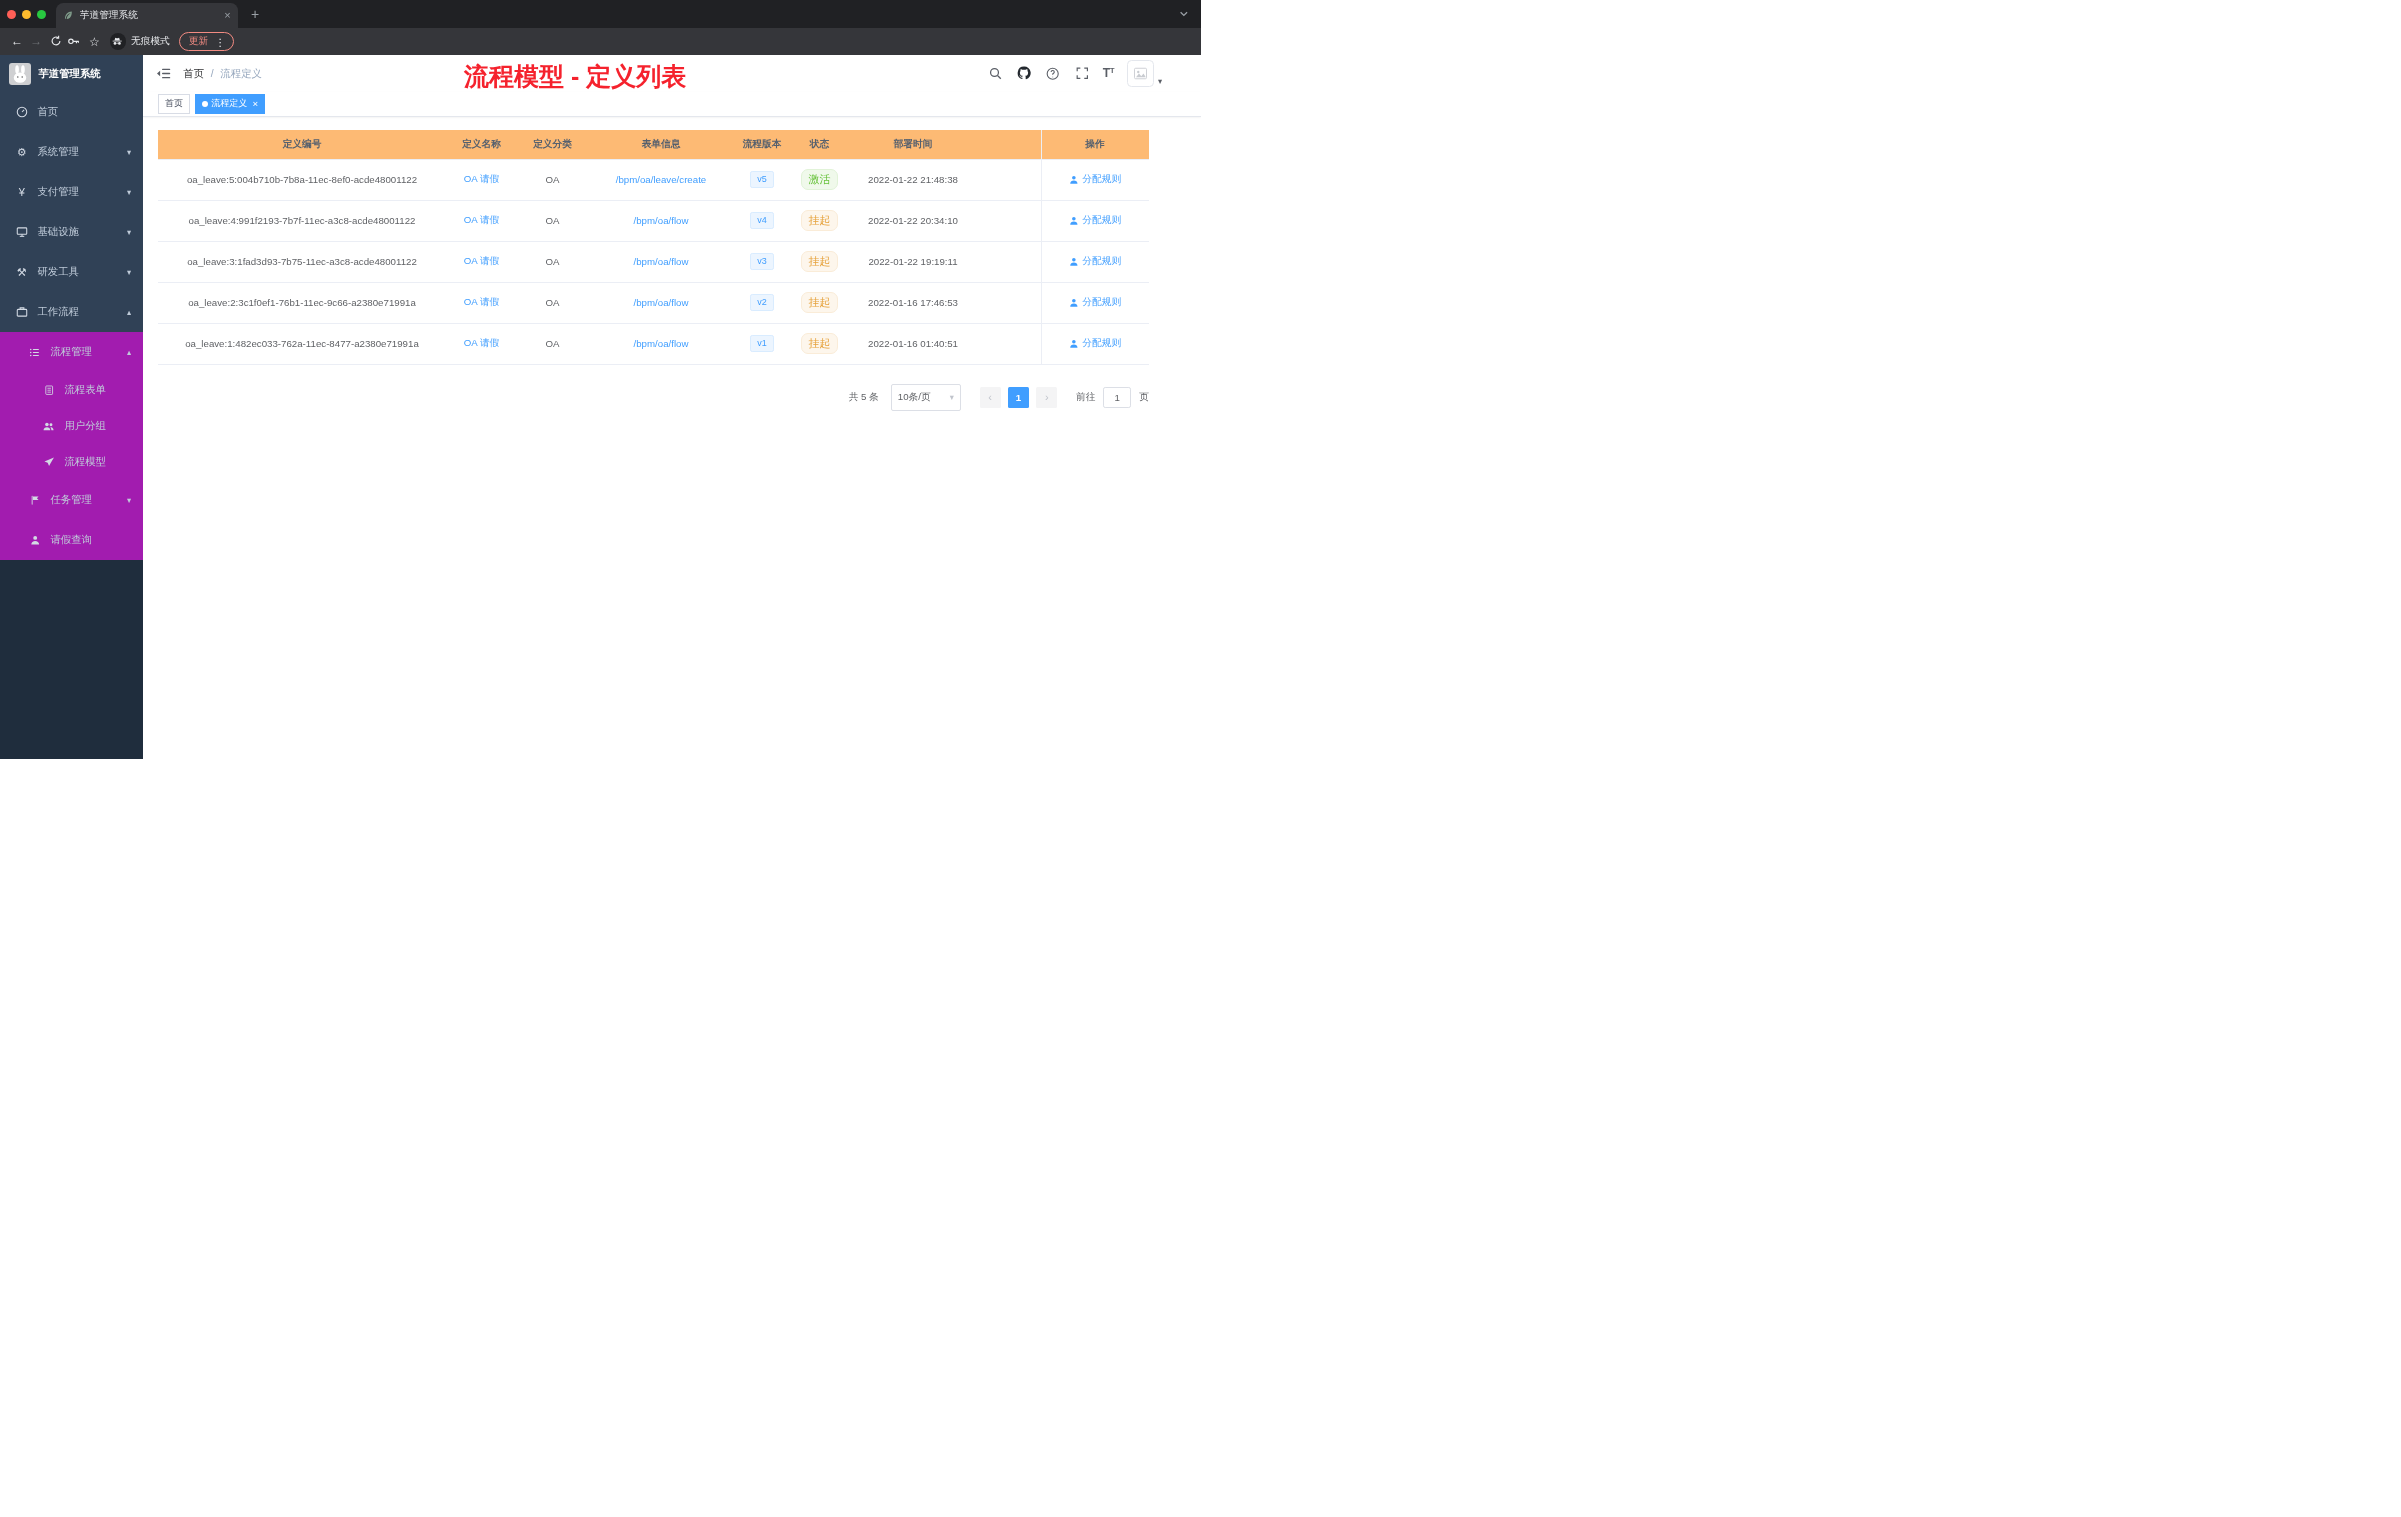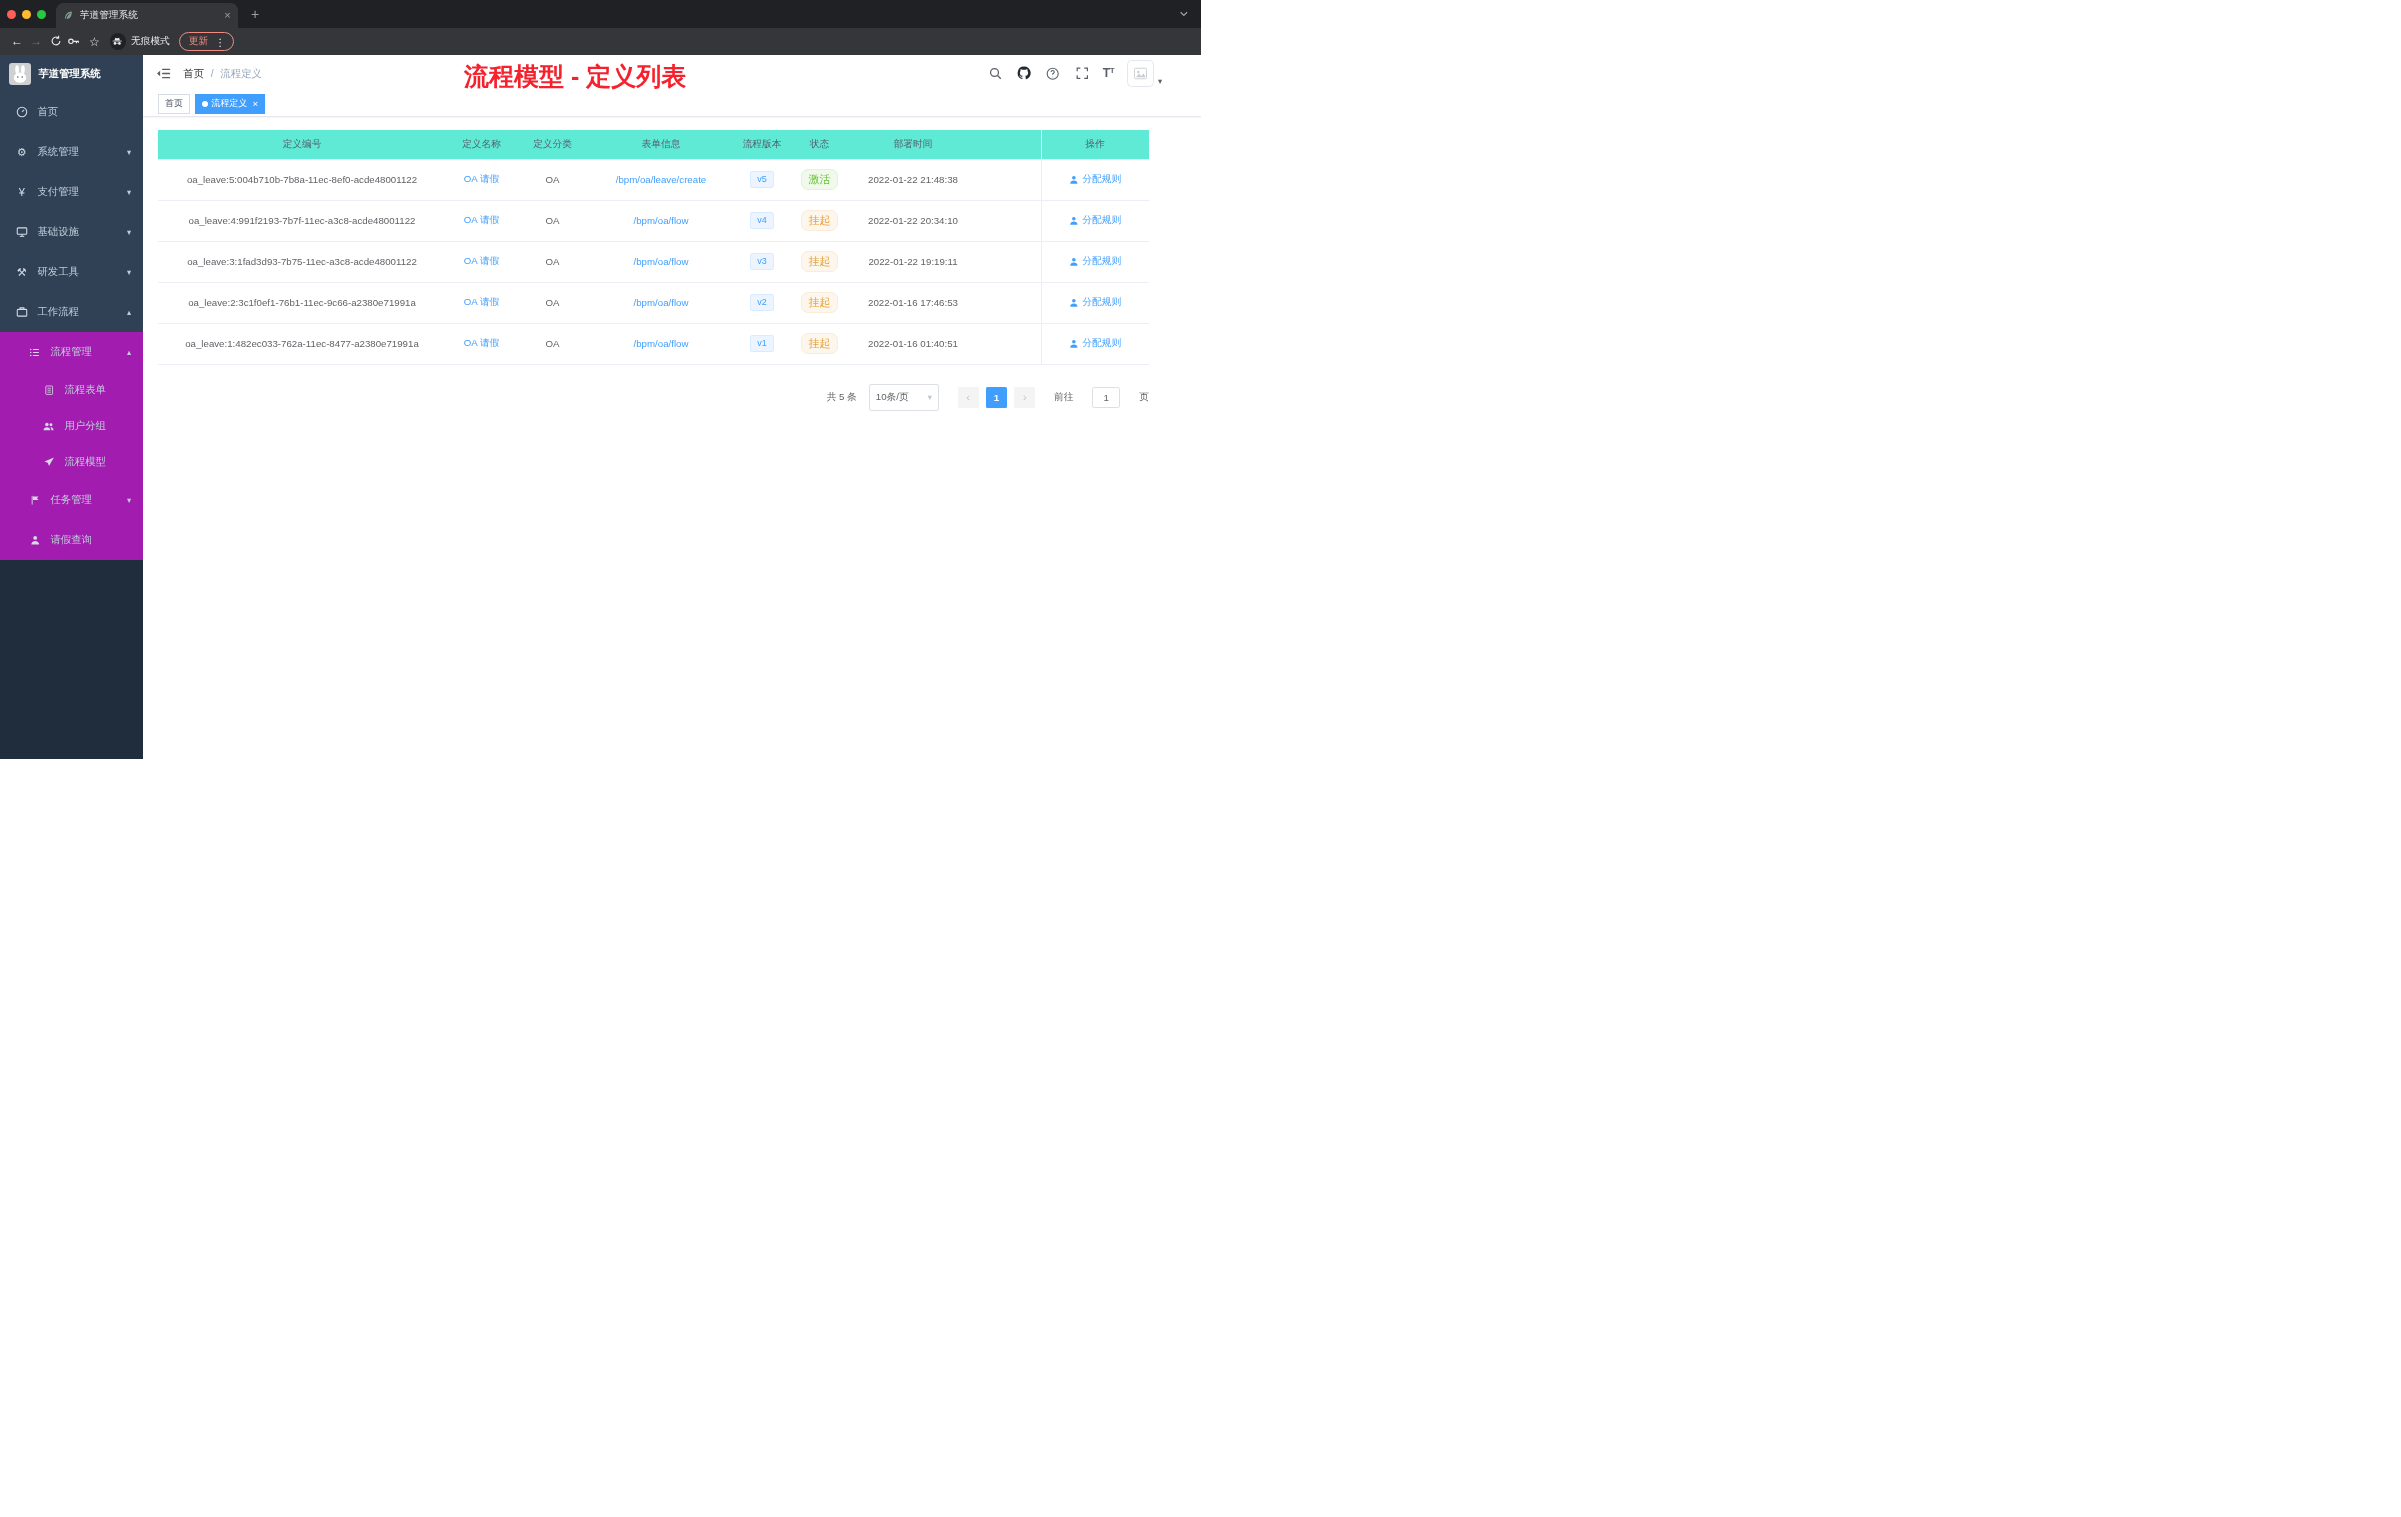--- a/index.html
+++ b/index.html
@@ -72,40 +72,40 @@
   .tagsbar{height:25px;border-bottom:0.7px solid #e4e7ed;box-shadow:0 0.7px 2.2px rgba(0,0,0,.08);display:flex;align-items:center;padding-left:15px;gap:4.5px;position:relative;z-index:2;background:#fff}
   .vtag{height:19.3px;display:inline-flex;align-items:center;padding:0 6px;border:0.7px solid #d8dce5;background:#fff;color:#495060;font-size:9px;gap:3.7px;cursor:pointer;white-space:nowrap}
   .vtag.active{background:#409eff;border-color:#409eff;color:#fff}
   .vtag .dot{width:6px;height:6px;border-radius:50%;background:#fff;flex:none}
   .vtag .tclose{font-size:9.7px;margin-left:1.5px;line-height:1}
 
   
   .content{padding:12.6px 15px 0}
   .tbl{width:991px;color:#606266}
   .tr{display:flex}
-  .thead .tr{background:#5eead4;height:30px;font-weight:400;color:#55606e;border-bottom:0.7px solid #ebeef5}
+  .thead .tr{background:#fdba74;height:30px;font-weight:700;color:#55606e;border-bottom:0.7px solid #ebeef5}
   .tbody .tr{height:41px;background:#fff;border-bottom:0.7px solid #ebeef5}
   .td{display:flex;align-items:center;justify-content:center;padding:0 6px;flex:none;text-align:center;min-width:0}
   .c1{width:288px}.c2{width:71px}.c3{width:71px}.c4{width:146px}.c5{width:56px}.c6{width:59px}.c7{width:128px}.cf{width:64px}
   .c8{width:107px;border-left:0.7px solid #ebeef5}
   .link{color:#409eff;cursor:pointer;white-space:nowrap}
   .ver-tag{background:#ecf5ff;border:0.7px solid #d9ecff;color:#409eff;border-radius:2.2px;padding:1.5px 6.7px;font-size:9px;line-height:1.4}
   .status-tag{border-radius:7px;padding:1.5px 6.7px;font-size:11px;line-height:1.4}
   .tag-success{background:#f0f9eb;border:0.7px solid #e1f3d8;color:#67c23a}
   .tag-warning{background:#fdf6ec;border:0.7px solid #faecd8;color:#e6a23c}
   .action-link{color:#409eff;display:inline-flex;align-items:center;gap:3.7px;cursor:pointer;white-space:nowrap}
 
   
   .pager{width:991px;display:flex;align-items:center;justify-content:flex-end;margin-top:19.3px;color:#606266}
   .pg-total{margin-right:12px}
   .pg-size{width:70px;height:27px;border:0.7px solid #dcdfe6;border-radius:2px;display:flex;align-items:center;justify-content:space-between;padding:0 6px;color:#606266;margin-right:15px;cursor:pointer;background:#fff}
   .pg-size .caret{color:#c0c4cc;font-size:8.2px}
   .pg-btn{width:21px;height:21px;border-radius:1.5px;background:#f4f4f5;color:#c0c4cc;display:flex;align-items:center;justify-content:center;font-size:11px;margin:0 3.7px;cursor:pointer}
   .pg-btn.page{background:#409eff;color:#fff;font-weight:700;font-size:9.7px}
-  .pg-goto{margin-left:15px;display:flex;align-items:center;gap:19px}
+  .pg-goto{margin-left:15px;display:flex;align-items:center;gap:8px}
   .pg-input{width:28px;height:21px;border:0.7px solid #dcdfe6;border-radius:2.2px;text-align:center;font-size:9.7px;color:#606266;font-family:inherit;background:#fff}
 </style>
 </head>
 <body>
 
 <div class="screen">
 
   <div class="tabstrip">
     <div class="lights">
       <span class="light red"></span>

